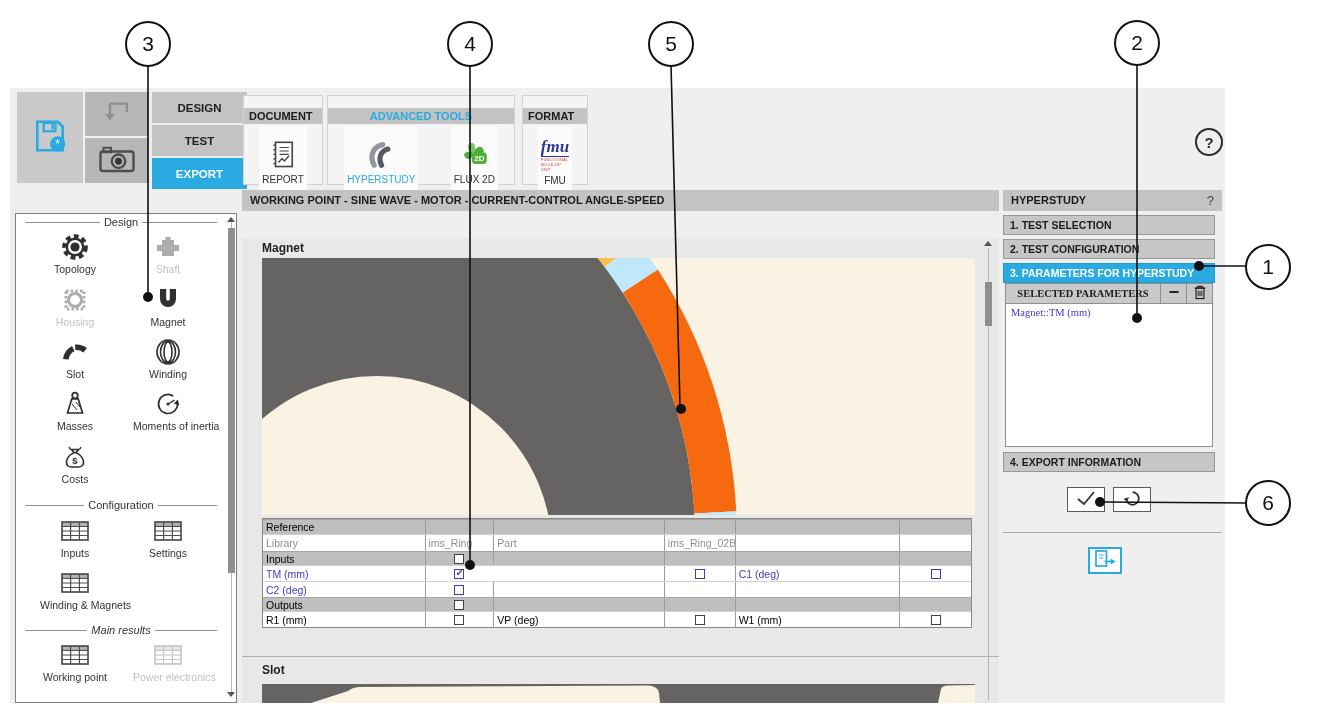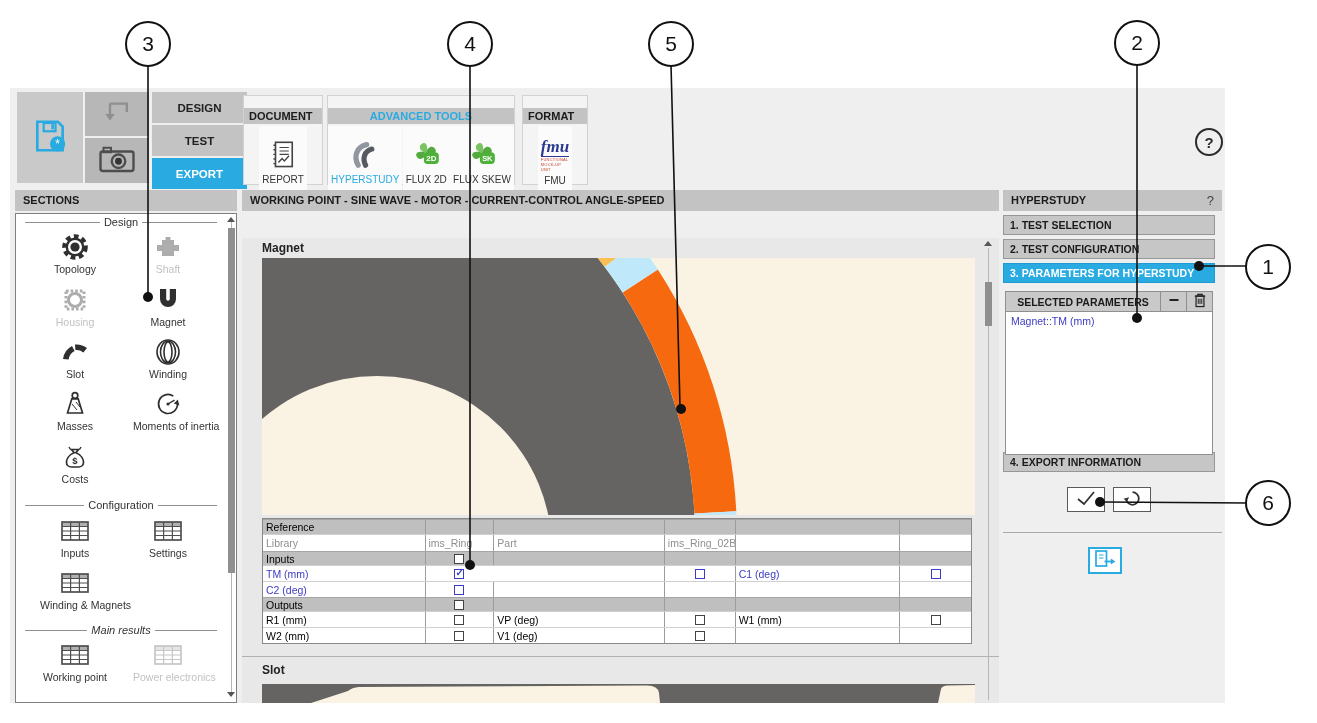--- a/index.html
+++ b/index.html
@@ -50,21 +50,21 @@
   .txt.blue{color:#3c3cc4;}
   .txt.muted{color:#8f8f8f;}
   .cb{width:10px;height:10px;border:1px solid #444;background:#fff;box-sizing:border-box;position:relative;}
   .cb.blue{border-color:#3c3cc4;}
   .cb.checked::after{content:"\2713";position:absolute;left:0px;top:-3px;font-size:10px;color:#3c3cc4;font-weight:bold;}
   
   .step{position:absolute;left:1003px;width:212px;height:20px;background:#c6c6c6;border:1px solid #979797;
         box-sizing:border-box;font-size:10.5px;font-weight:bold;color:#1b1b1b;display:flex;align-items:center;
         padding-left:6px;cursor:pointer;white-space:nowrap;}
   .step.active{background:#29abe2;border-color:#1d9cd4;color:#fff;}
-  .pbox{position:absolute;left:1005px;top:291px;width:208px;height:164px;border:1px solid #8f8f8f;background:#fff;box-sizing:border-box;}
+  .pbox{position:absolute;left:1005px;top:283px;width:208px;height:164px;border:1px solid #8f8f8f;background:#fff;box-sizing:border-box;font-family:Liberation Serif, serif;}
   .pbox .phead{height:19px;background:#c9c9c9;border-bottom:1px solid #8f8f8f;display:flex;align-items:stretch;}
   .pbox .ptitle{flex:1;font-size:10.5px;font-weight:bold;color:#1b1b1b;display:flex;align-items:center;justify-content:center;}
   .pbox .pbtn{width:25px;border-left:1px solid #8f8f8f;display:flex;align-items:center;justify-content:center;cursor:pointer;background:#c9c9c9;}
   .pitem{font-size:10.5px;color:#3c3cc4;padding:3px 5px;white-space:nowrap;}
   .actbtn{position:absolute;width:38px;height:25px;background:#fff;border:1px solid #5a5a5a;display:flex;
           align-items:center;justify-content:center;cursor:pointer;box-sizing:border-box;}
   .expbtn{position:absolute;width:34px;height:27px;background:#fff;border:2px solid #29abe2;display:flex;
           align-items:center;justify-content:center;cursor:pointer;box-sizing:border-box;}
   
   .sb-track{position:absolute;width:1px;background:#b5b5b5;}
@@ -150,56 +150,36 @@
                   </g>
                   <g transform="rotate(270 15 12)">
                     <path d="M15 12 C9 11 7 5 12 3 c4-1.6 5 5 3 9 Z" fill="#53ab3d"></path>
                   </g>
                 </g>
                 <rect x="13" y="11.5" width="14" height="11" rx="3.5" fill="#4fb03a"></rect>
                 <text x="20" y="20" font-size="7.5" font-weight="bold" fill="#fff" text-anchor="middle">2D</text>
               </svg></span>
             <span class="blab">FLUX 2D</span>
           </div>
-          <div class="tbtn">
-            <span><svg width="32" height="30" viewBox="0 0 30 28">
-                <g>
-                  <path d="M15 12 C9 11 7 5 12 3 c4-1.6 5 5 3 9 Z" fill="#7ac363"></path>
-                  <g transform="rotate(90 15 12)">
-                    <path d="M15 12 C9 11 7 5 12 3 c4-1.6 5 5 3 9 Z" fill="#53ab3d"></path>
-                  </g>
-                  <g transform="rotate(180 15 12)">
-                    <path d="M15 12 C9 11 7 5 12 3 c4-1.6 5 5 3 9 Z" fill="#7ac363"></path>
-                  </g>
-                  <g transform="rotate(270 15 12)">
-                    <path d="M15 12 C9 11 7 5 12 3 c4-1.6 5 5 3 9 Z" fill="#53ab3d"></path>
-                  </g>
-                </g>
-                <rect x="13" y="11.5" width="14" height="11" rx="3.5" fill="#4fb03a"></rect>
-                <text x="20" y="20" font-size="7" font-weight="bold" fill="#fff" text-anchor="middle">SK</text>
-              </svg></span>
-            <span class="blab">FLUX SKEW</span>
-          </div>
         </div>
       </div>
       <div class="tgroup" style="left: 522px; width: 66px;">
         <div class="ghead">FORMAT</div>
         <div class="gbody">
           <div class="tbtn">
             <span>
               <div style="text-align:left;line-height:1;"><div style="font-family:'Liberation Serif',serif;font-style:italic;font-weight:bold;font-size:17px;color:#2b3990;border-bottom:1px solid #2b3990;display:inline-block;padding-bottom:1px;">fmu</div><div style="font-size:4px;color:#cc4433;letter-spacing:0.2px;line-height:4.8px;margin-top:1px;">FUNCTIONAL<br>MOCK-UP<br>UNIT</div></div>
             </span>
             <span class="blab">FMU</span>
           </div>
         </div>
       </div>
     </div>
   <div class="helpcirc" style="left:1195px;top:128px;">?</div>
 
-  <div class="graybar" style="left:15px;top:190px;width:222px;">SECTIONS</div>
   <div class="abs" style="left:15px;top:213px;width:222px;height:490px;background:#fff;border:1px solid #7f7f7f;"></div>
   <div id="sideItems">
       <div class="sgh" style="top: 216px;">
         <span class="ln"></span>
         <span class="gl">Design</span>
         <span class="ln"></span>
       </div>
       <div class="sitem" style="left: 40px; top: 231px;">
         <div class="ic">
           <svg width="30" height="30" viewBox="0 0 30 30">
@@ -464,36 +444,20 @@
         </div>
         <div class="tcell center" style="width: 71px;">
           <span class="cb"></span>
         </div>
         <div class="tcell" style="width: 165px;">
           <span class="txt">W1 (mm)</span>
         </div>
         <div class="tcell center" style="width: 72px;">
           <span class="cb"></span>
         </div>
-      </div>
-      <div class="trow param" style="height: 15px;">
-        <div class="tcell" style="width: 162px;">
-          <span class="txt">W2 (mm)</span>
-        </div>
-        <div class="tcell center" style="width: 69px;">
-          <span class="cb"></span>
-        </div>
-        <div class="tcell" style="width: 171px;">
-          <span class="txt">V1 (deg)</span>
-        </div>
-        <div class="tcell center" style="width: 71px;">
-          <span class="cb"></span>
-        </div>
-        <div class="tcell" style="width: 165px;"></div>
-        <div class="tcell" style="width: 72px;"></div>
       </div>
     </div>
 
   <div class="abs" style="left:242px;top:656px;width:757px;height:1px;background:#b0b0b0;"></div>
   <div class="abs" style="left:262px;top:663px;font-size:12px;font-weight:bold;color:#222;">Slot</div>
   <div class="abs" id="slotView" style="left:262px;top:684px;width:713px;height:19px;"><svg width="713" height="19" viewBox="0 0 713 19">
         <rect width="713" height="19" fill="#656462"></rect>
         <path d="M49 19 L86 7 Q90 3.5 97 3 L385 1.5 Q396 1.5 397 9 L398 19 Z" fill="#faf3e3"></path>
         <path d="M676 19 L679 5 Q680 1.5 686 1.5 L713 1 L713 19 Z" fill="#faf3e3"></path>
       </svg></div>

